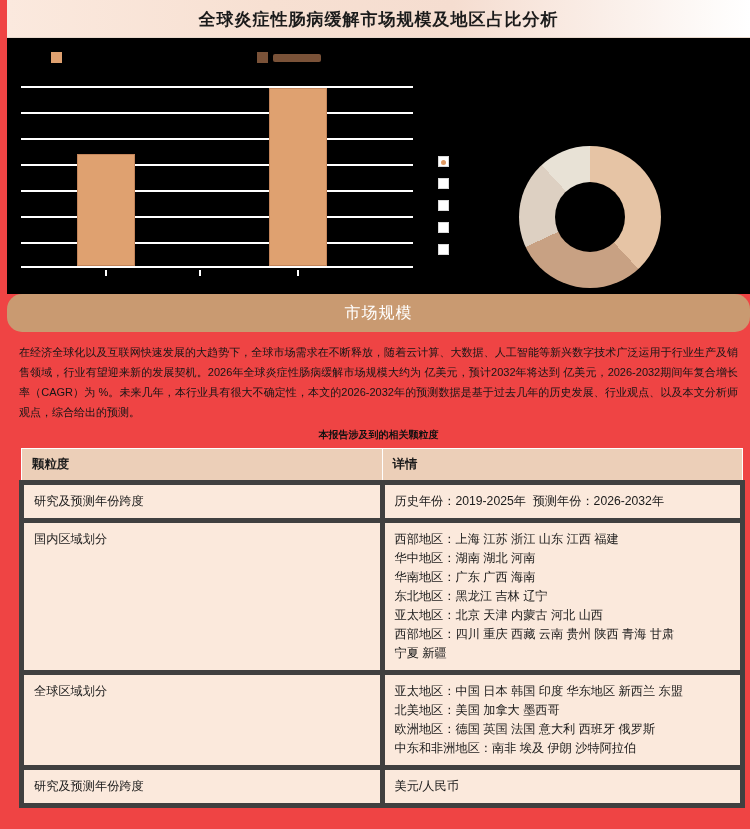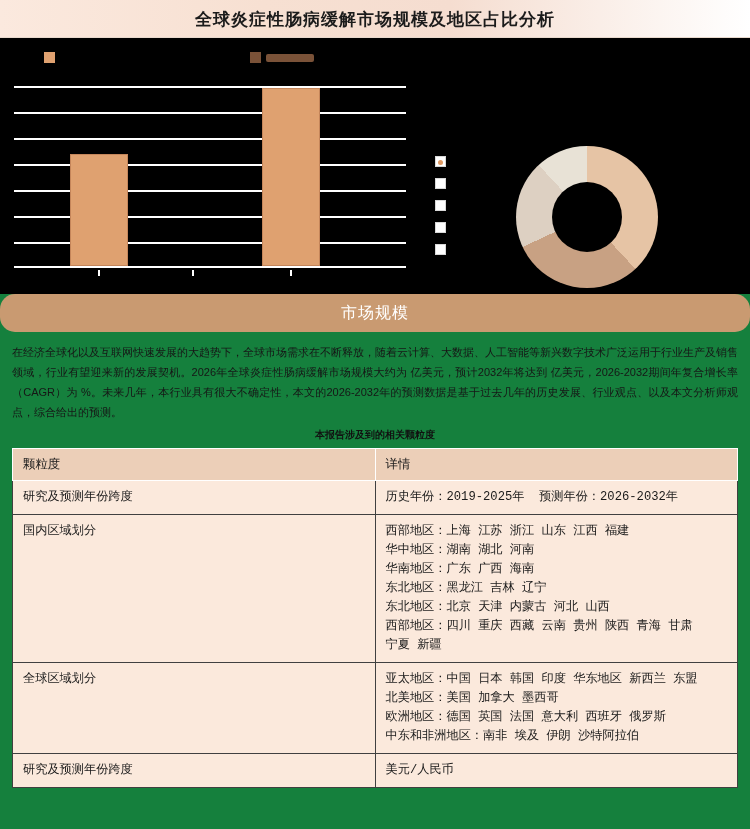--- a/index.html
+++ b/index.html
@@ -5,22 +5,23 @@
   * { box-sizing: border-box; }
   html, body {
     margin: 0; padding: 0;
     width: 750px; height: 829px;
     background: #ffffff;
     font-family: "Liberation Sans", sans-serif;
   }
   #page {
     position: relative;
     width: 750px; height: 829px;
-    background: #15803d;
+    background: #ef4444;
     overflow: hidden;
+    padding-left: 7px;
   }
 
   
   .header {
     position: relative;
     height: 38px;
     background: linear-gradient(to right, #fbe9de 0%, #f7e0d2 35%, #f5ddd0 60%, #ffffff 100%);
     border-bottom: 1px solid #e8d9cd;
   }
   .header-title {
@@ -185,34 +186,33 @@
   table.grain {
     width: 726px;
     margin: 0 12px;
     border-collapse: collapse;
     table-layout: fixed;
   }
   table.grain th {
     background: #eccfb8;
     color: #1a1a1a;
     font-size: 12.4px;
-    font-weight: normal;
+    font-weight: bold;
     text-align: left;
     padding: 7px 10px;
     border: 1px solid #ffffff;
   }
   table.grain td {
     background: #fbe9dc;
     color: #1a1a1a;
     font-size: 12.2px;
     line-height: 19px;
     padding: 7px 10px;
     vertical-align: top;
-    border: 1px solid #404040;
-    font-family: Liberation Mono, monospace;
+    border: 5px solid #404040;
   }
   table.grain td.k { width: 200px; }
   .multi span { display: block; white-space: pre; }
 </style>
 </head>
 <body>
 
 <div id="page">
 
   <div class="header">
@@ -289,21 +289,21 @@
           <span>历史年份：2019-2025年  预测年份：2026-2032年</span>
         </td>
       </tr>
       <tr>
         <td class="k">国内区域划分</td>
         <td class="multi">
           <span>西部地区：上海 江苏 浙江 山东 江西 福建</span>
           <span>华中地区：湖南 湖北 河南</span>
           <span>华南地区：广东 广西 海南</span>
           <span>东北地区：黑龙江 吉林 辽宁</span>
-          <span>东北地区：北京 天津 内蒙古 河北 山西</span>
+          <span>亚太地区：北京 天津 内蒙古 河北 山西</span>
           <span>西部地区：四川 重庆 西藏 云南 贵州 陕西 青海 甘肃</span>
           <span>宁夏 新疆</span>
         </td>
       </tr>
       <tr>
         <td class="k">全球区域划分</td>
         <td class="multi">
           <span>亚太地区：中国 日本 韩国 印度 华东地区 新西兰 东盟</span>
           <span>北美地区：美国 加拿大 墨西哥</span>
           <span>欧洲地区：德国 英国 法国 意大利 西班牙 俄罗斯</span>

